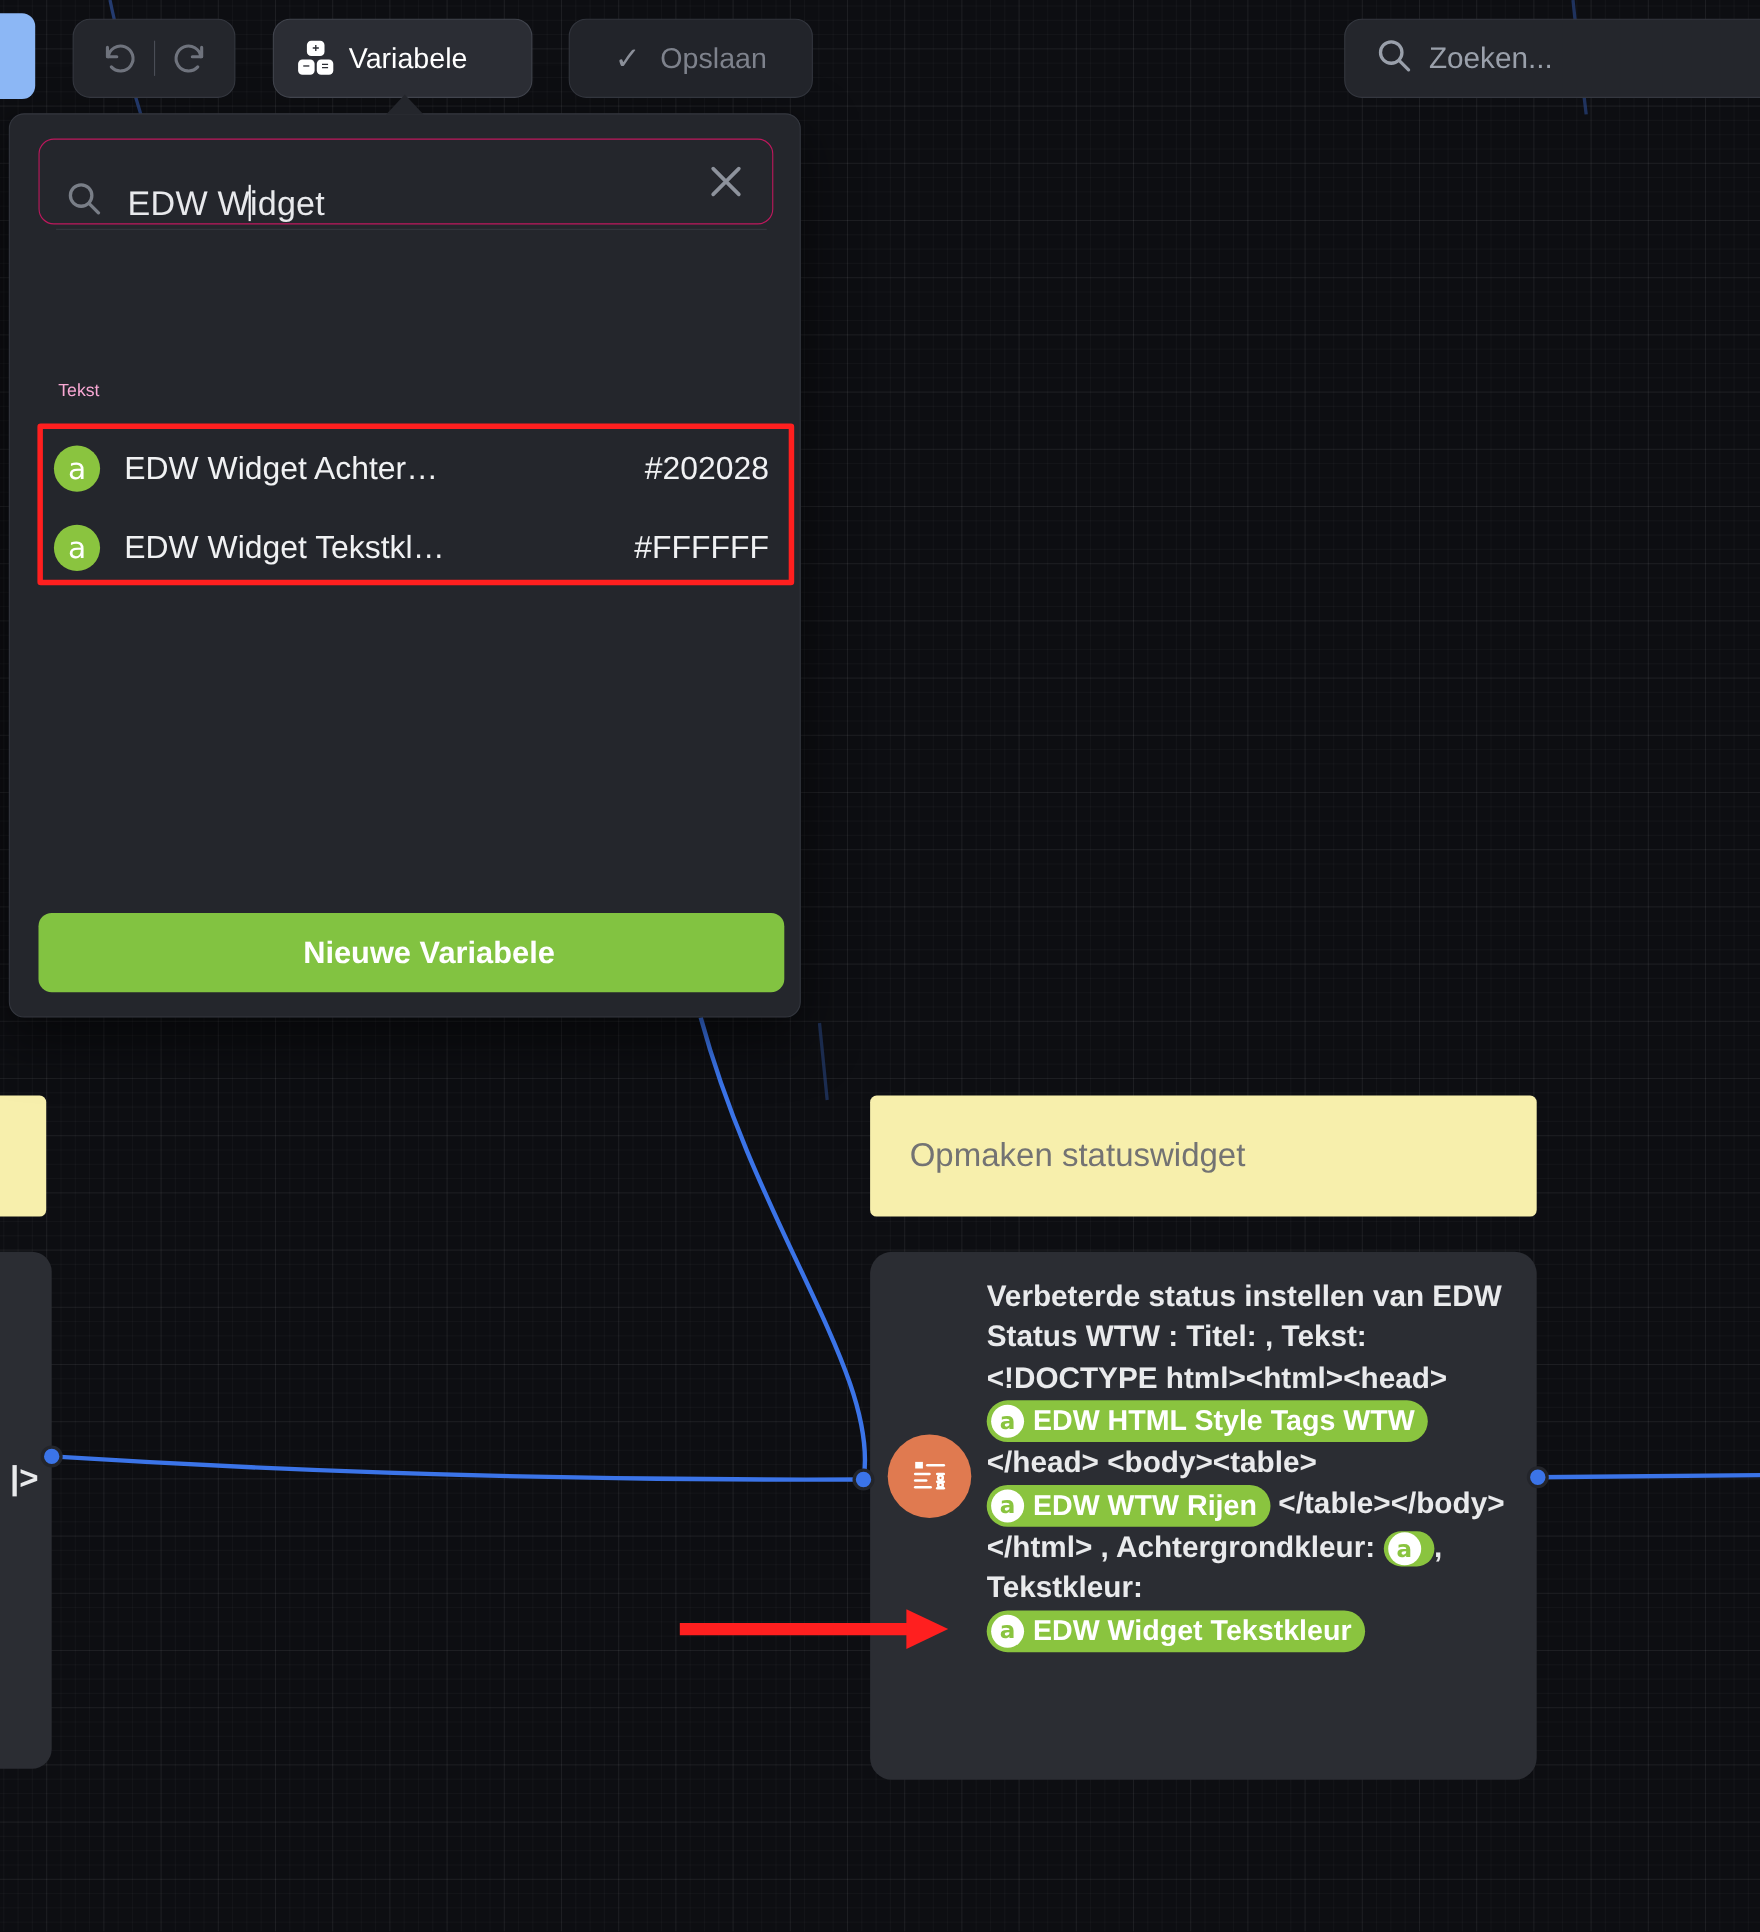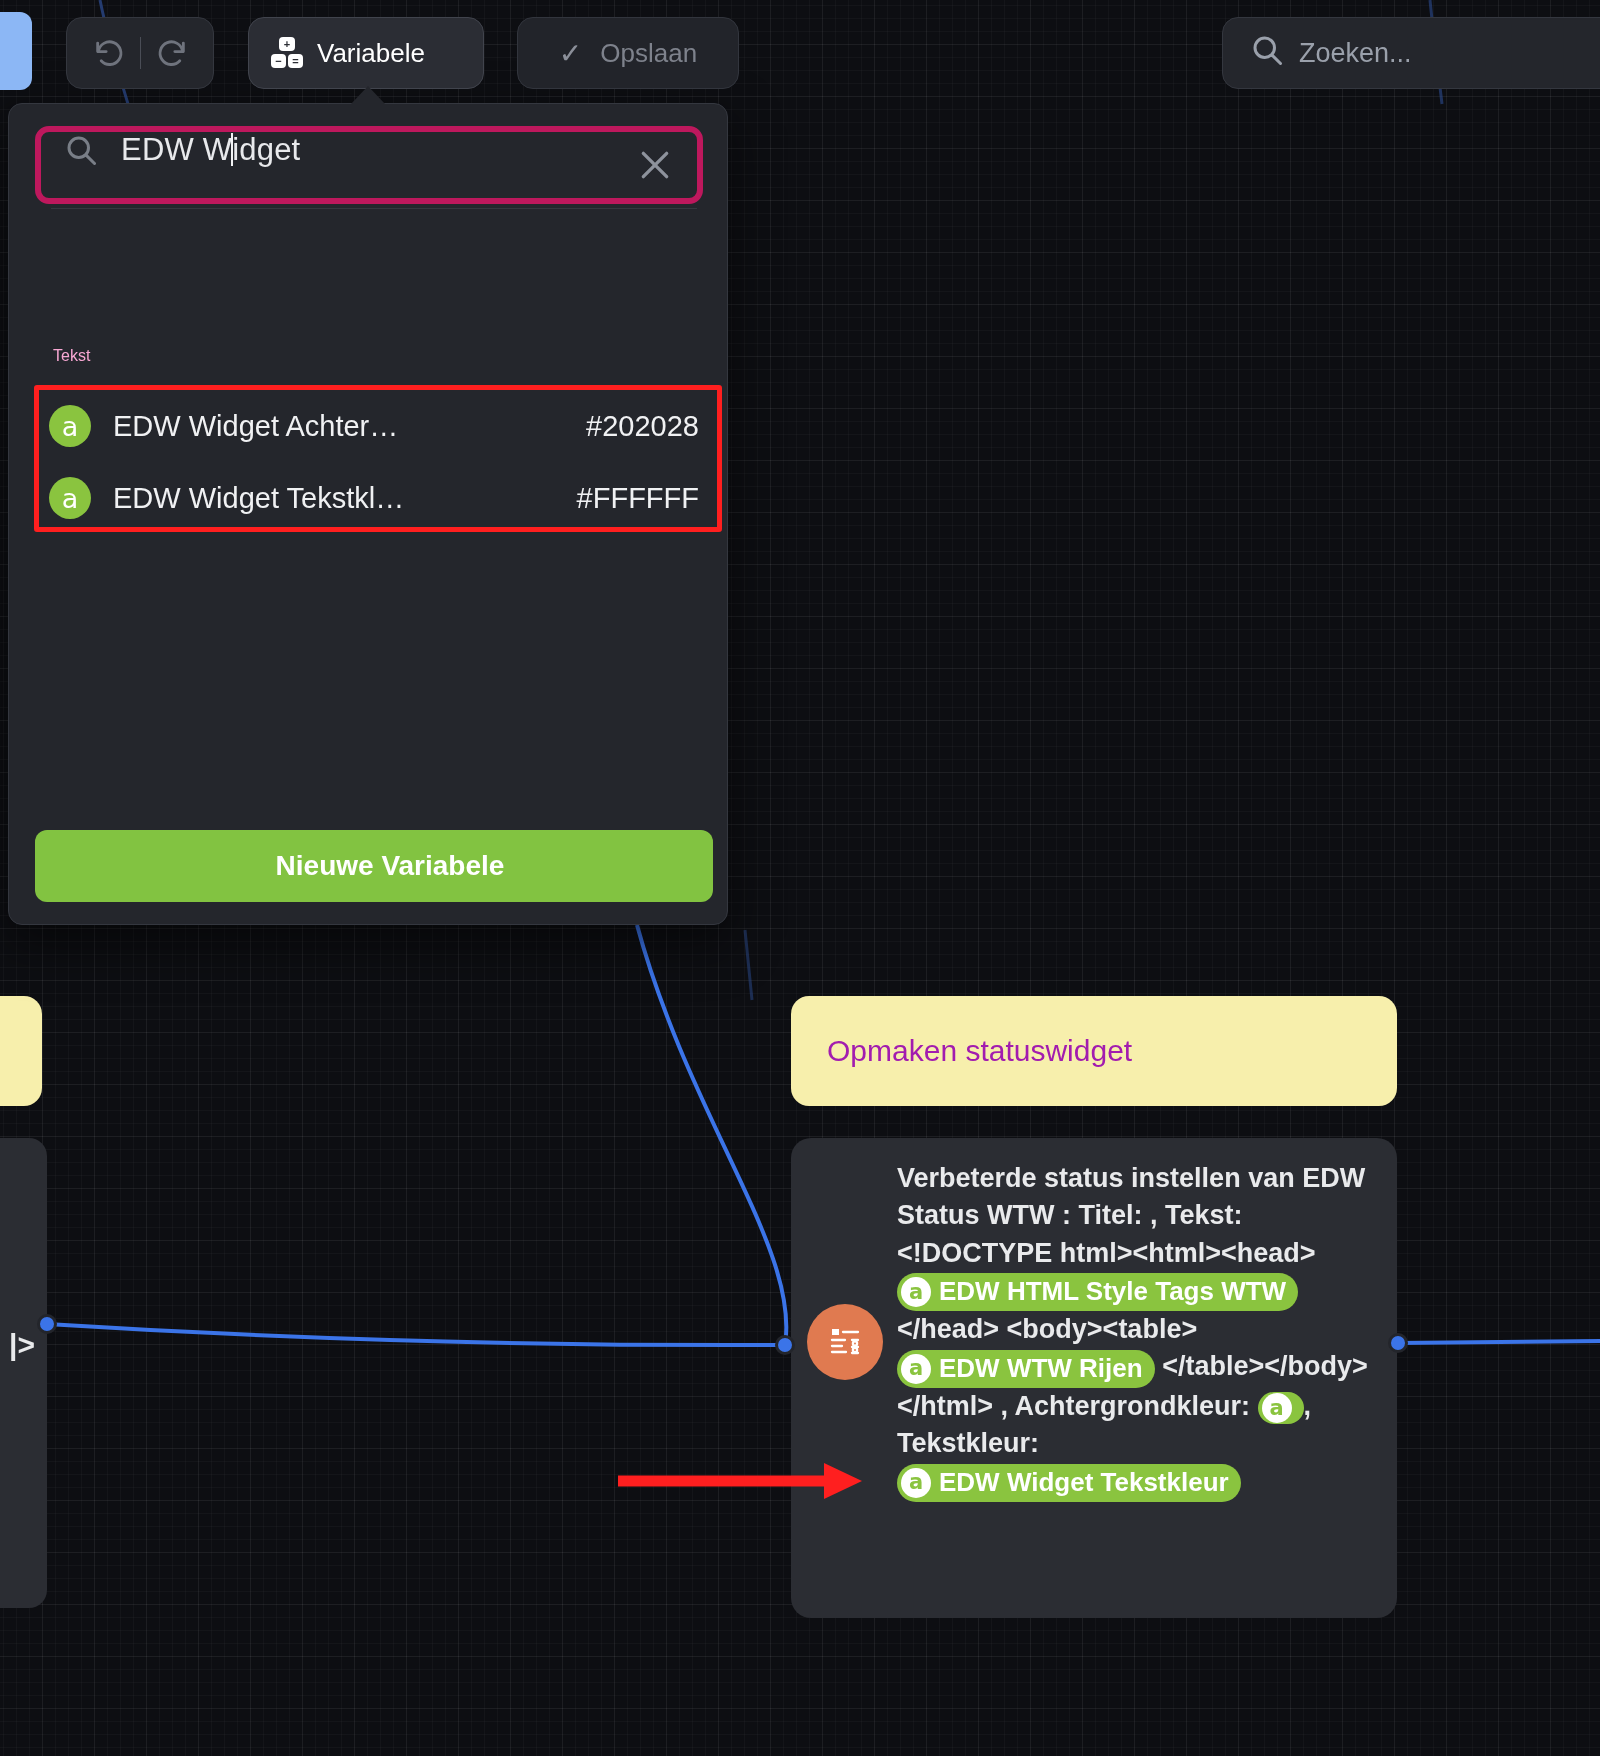--- a/index.html
+++ b/index.html
@@ -87,22 +87,22 @@
     position: absolute; left: 8px; top: 103px;
     width: 720px; height: 822px;
     background: #24262c;
     border: 1px solid #34373f;
     border-radius: 14px;
     z-index: 38;
     box-shadow: 0 18px 50px rgba(0,0,0,0.55);
   }
   .panel-search {
     position:absolute; left:26px; top:22px; width:668px; height:78px;
-    border:6px solid #be185d; border-radius: 14px;
-    display:flex; align-items:flex-start; padding: 0 22px;
+    border:1px solid #be185d; border-radius: 14px;
+    display:flex; align-items:flex-end; padding: 0 22px;
   }
   .panel-search .mag { margin-right: 22px; opacity:.72; }
   .panel-search .val {
     font-size: 31px; color:#e8e9ec; letter-spacing:.2px;
     position: relative; white-space: pre;
   }
   .caret-bar {
     display:inline-block; width:2px; height:33px; background:#f2f3f5;
     vertical-align:-6px; margin: 0 -1px;
   }
@@ -139,22 +139,22 @@
     position:absolute; left:26px; bottom:22px; width:678px; height:72px;
     background:#82c341; border-radius:12px;
     display:flex; align-items:center; justify-content:center;
     color:#ffffff; font-size:28px; font-weight:bold;padding-left:32px;
   }
 
   
   .sticky {
     position:absolute;
     background:#f7efac;
-    border-radius: 18px;
-    color:#a21caf;
+    border-radius: 6px;
+    color:#737373;
     font-size: 30px;
     padding: 32px 36px;
   }
   .sticky-left { left:-36px; top:996px; width:78px; height:110px; }
   .sticky-right { left:791px; top:996px; width:606px; height:110px; display:flex; align-items:center;}
 
   
   .node-left {
     position:absolute; left:-60px; top:1138px; width:107px; height:470px;
     background:#2b2d33; border-radius:18px;

